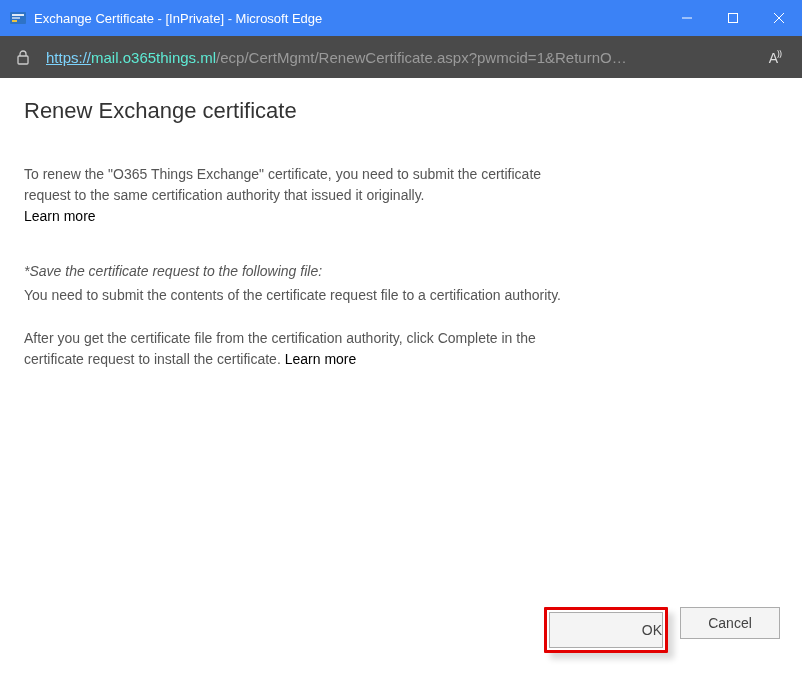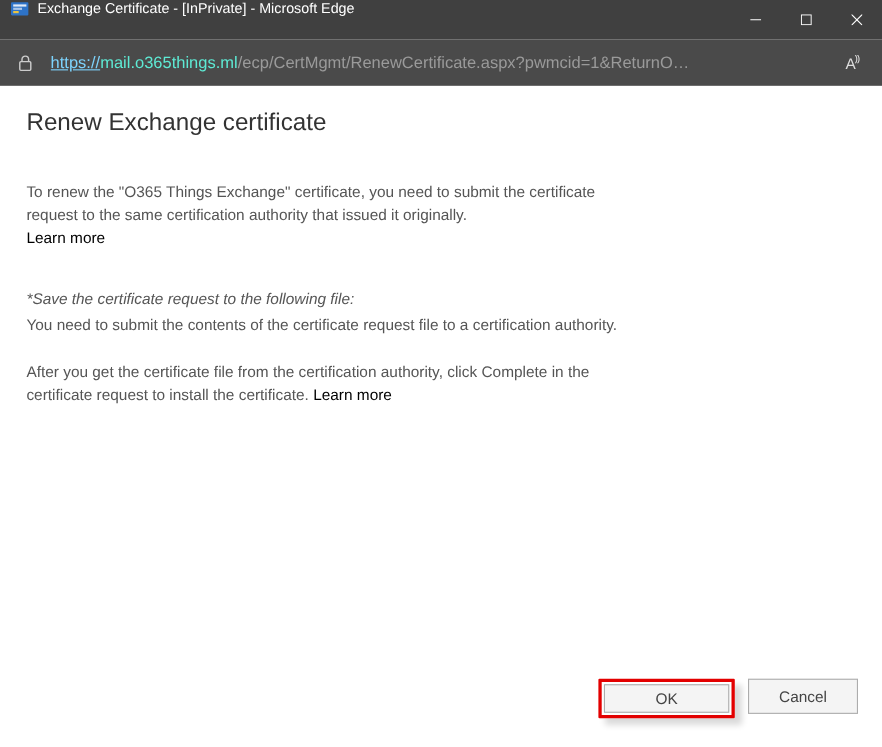--- a/index.html
+++ b/index.html
@@ -1,22 +1,23 @@
 <!DOCTYPE html>
 <html><head>
   <meta charset="utf-8">
   <style>
     * { box-sizing: border-box; margin: 0; padding: 0; }
     html, body { width: 802px; height: 679px; font-family: "Segoe UI", Arial, sans-serif; background: #fff; overflow: hidden; }
 
     
     .titlebar {
       height: 36px;
-      background: #404040;
+      background: #3b82f6;
       display: flex;
+      align-items: center;
       color: #fff;
       font-size: 13px;
     }
     .titlebar .favicon {
       width: 16px; height: 16px; margin: 0 8px 0 10px;
       display: flex; align-items: center; justify-content: center;
     }
     .titlebar .title-text { flex: 1; white-space: nowrap; overflow: hidden; }
     .titlebar .win-btn {
       width: 46px; height: 36px; display: flex; align-items: center; justify-content: center;
@@ -116,21 +117,21 @@
       color: #444;
       cursor: pointer;
       font-family: inherit;
     }
     .btn-highlight-wrap {
       border: 3px solid #e30000;
       border-radius: 1px;
       padding: 2px;
       box-shadow: 6px 6px 6px rgba(0,0,0,0.15);
     }
-    .btn-highlight-wrap .btn { width: 114px; height: 26px; }
+    .btn-highlight-wrap .btn { width: 114px; height: 36px; text-align: right; }
   </style>
 </head>
 <body>
 
 <div class="titlebar">
   <span class="favicon">
     <svg width="16" height="16" viewBox="0 0 16 16">
       <rect x="0" y="2" width="16" height="12" rx="1" fill="#2e73c7"></rect>
       <rect x="2" y="4" width="12" height="2" fill="#fff" opacity="0.85"></rect>
       <rect x="2" y="7" width="8" height="2" fill="#fff" opacity="0.6"></rect>

